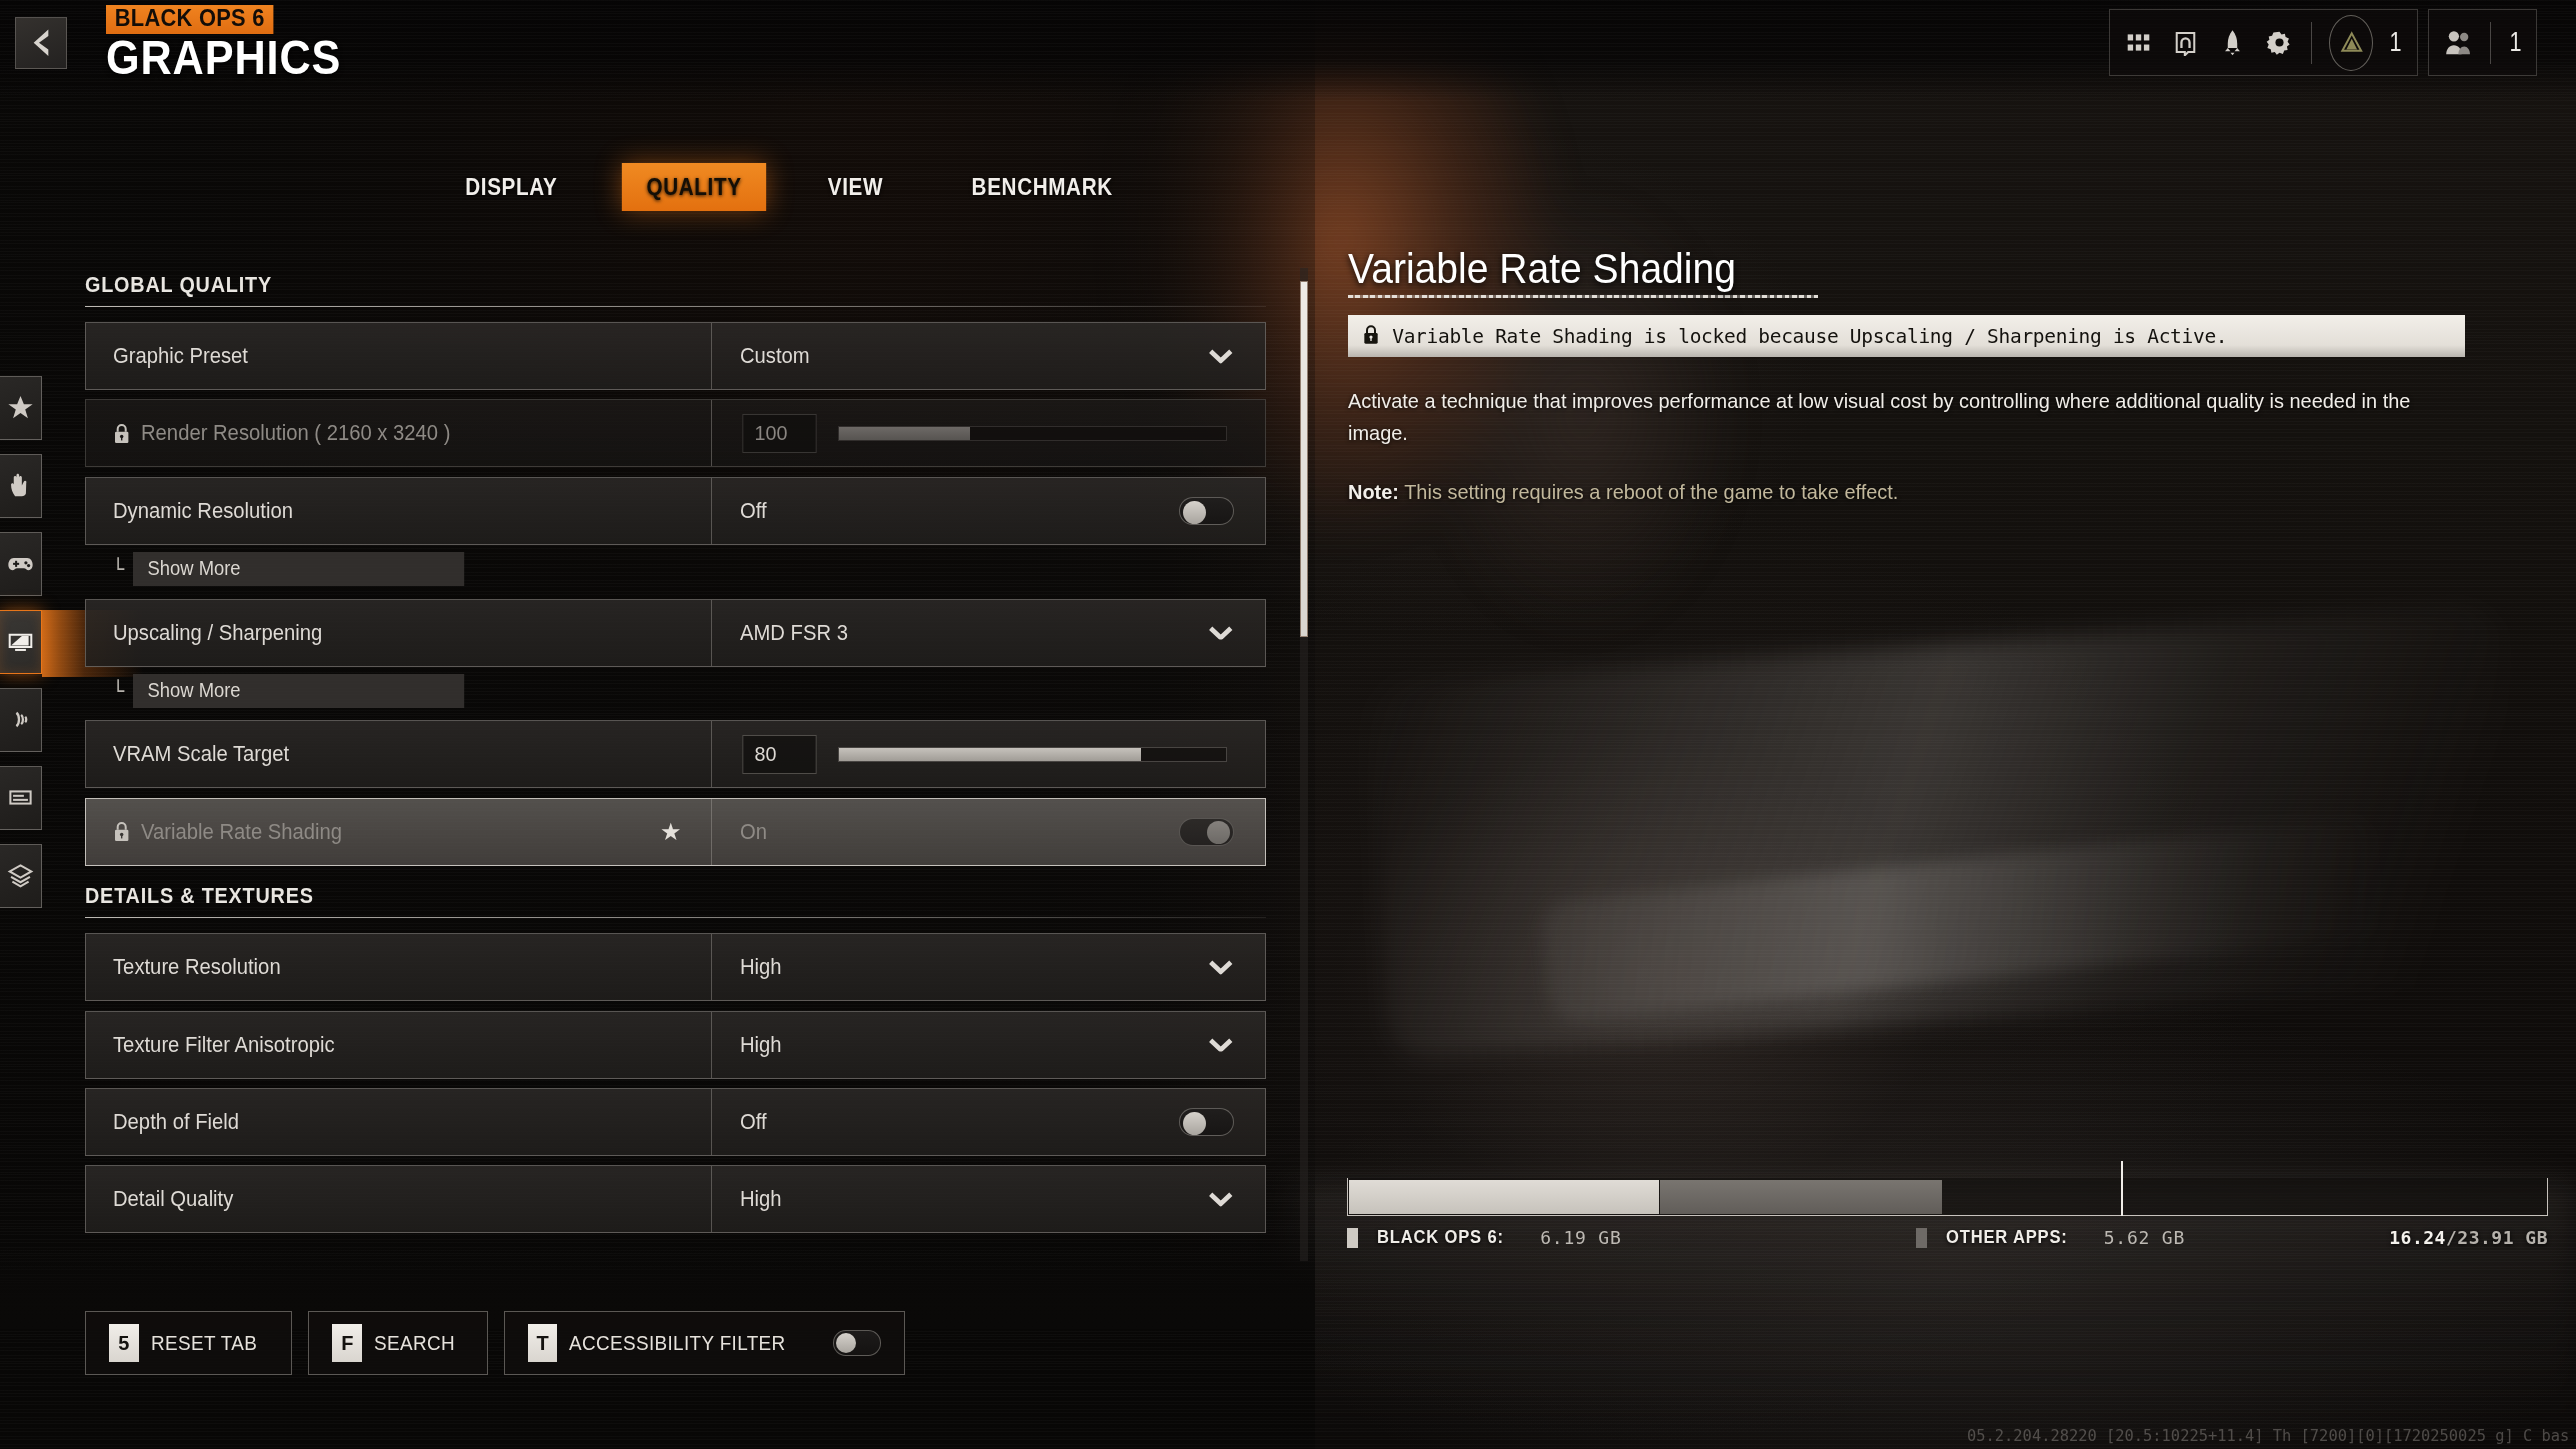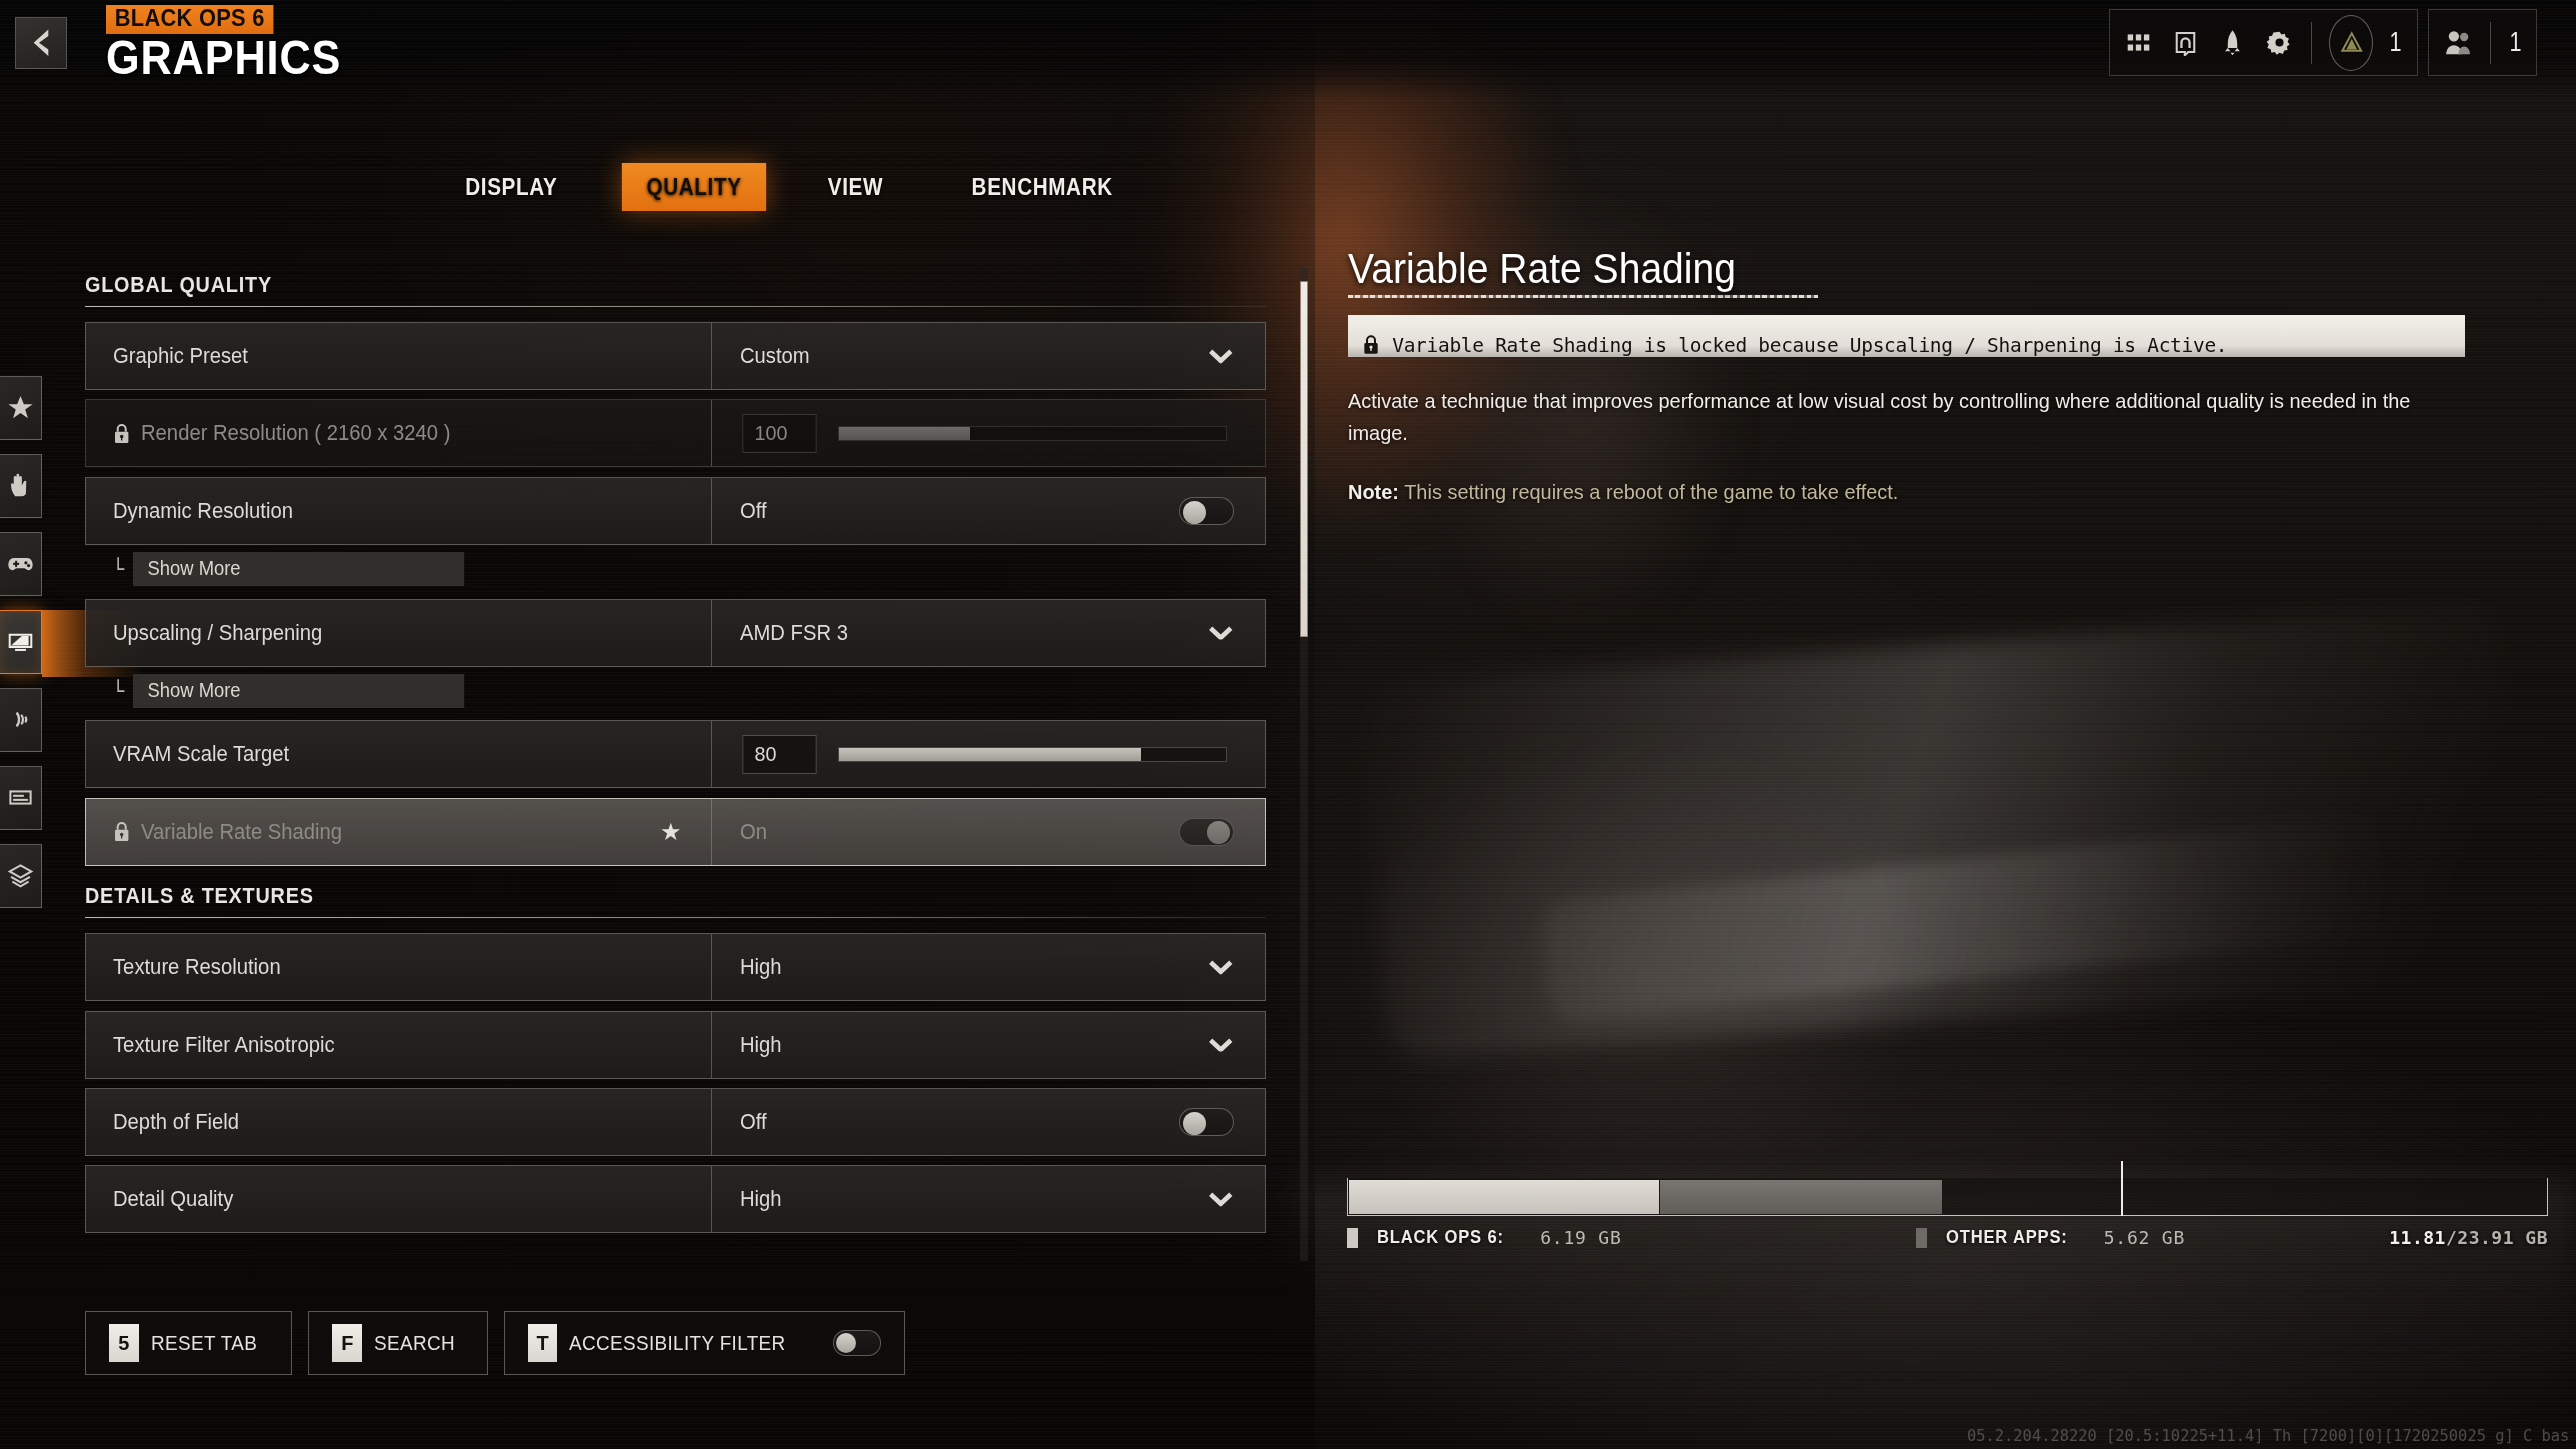--- a/index.html
+++ b/index.html
@@ -388,21 +388,21 @@
     text-shadow: 0 2px 6.7px rgba(0,0,0,0.92);
     line-height: 1.0;
   }
   .detail-rule {
     margin-top: 5.4px;
     height: 2.7px; width: 470px;
     background: repeating-linear-gradient(90deg, rgba(236,232,226,0.95) 0px, rgba(236,232,226,0.95) 4.7px, rgba(236,232,226,0.35) 4.7px, rgba(236,232,226,0.35) 7.4px);
   }
   .lock-banner {
     margin-top: 17.4px;
-    display: flex; align-items: flex-end; gap: 13.4px;
+    display: flex; align-items: center; gap: 13.4px;
     height: 42px;
     padding: 0 14.8px;
     background: linear-gradient(180deg, #f2efe9 0%, #e3dfd8 72%, #b9b5af 100%);
     width: 1117px;
   }
   .lock-banner svg { width: 16px; height: 20px; fill: #17150f; }
   .lock-banner .txt {
     color: #14120e;
     font-size: 19.5px;
     font-family: "DejaVu Sans Mono", monospace;
@@ -873,21 +873,21 @@
         <span class="sw a"></span>
         <span class="nm">BLACK OPS 6:</span>
         <span class="vl">6.19 GB</span>
       </span>
       <span class="leg leg2">
         <span class="sw b"></span>
         <span class="nm">OTHER APPS:</span>
         <span class="vl">5.62 GB</span>
       </span>
       <span class="vram-total">
-        <span class="used">11.81</span><span class="cap">/</span><span class="cap">23.91 GB</span>
+        <span class="used">16.24</span><span class="cap">/</span><span class="cap">23.91 GB</span>
       </span>
     </div>
   </div>
 
   <div class="build-str">05.2.204.28220 [20.5:10225+11.4] Th [7200][0][1720250025 g] C bas</div>
 
 </div>
 
 
 </body></html>

